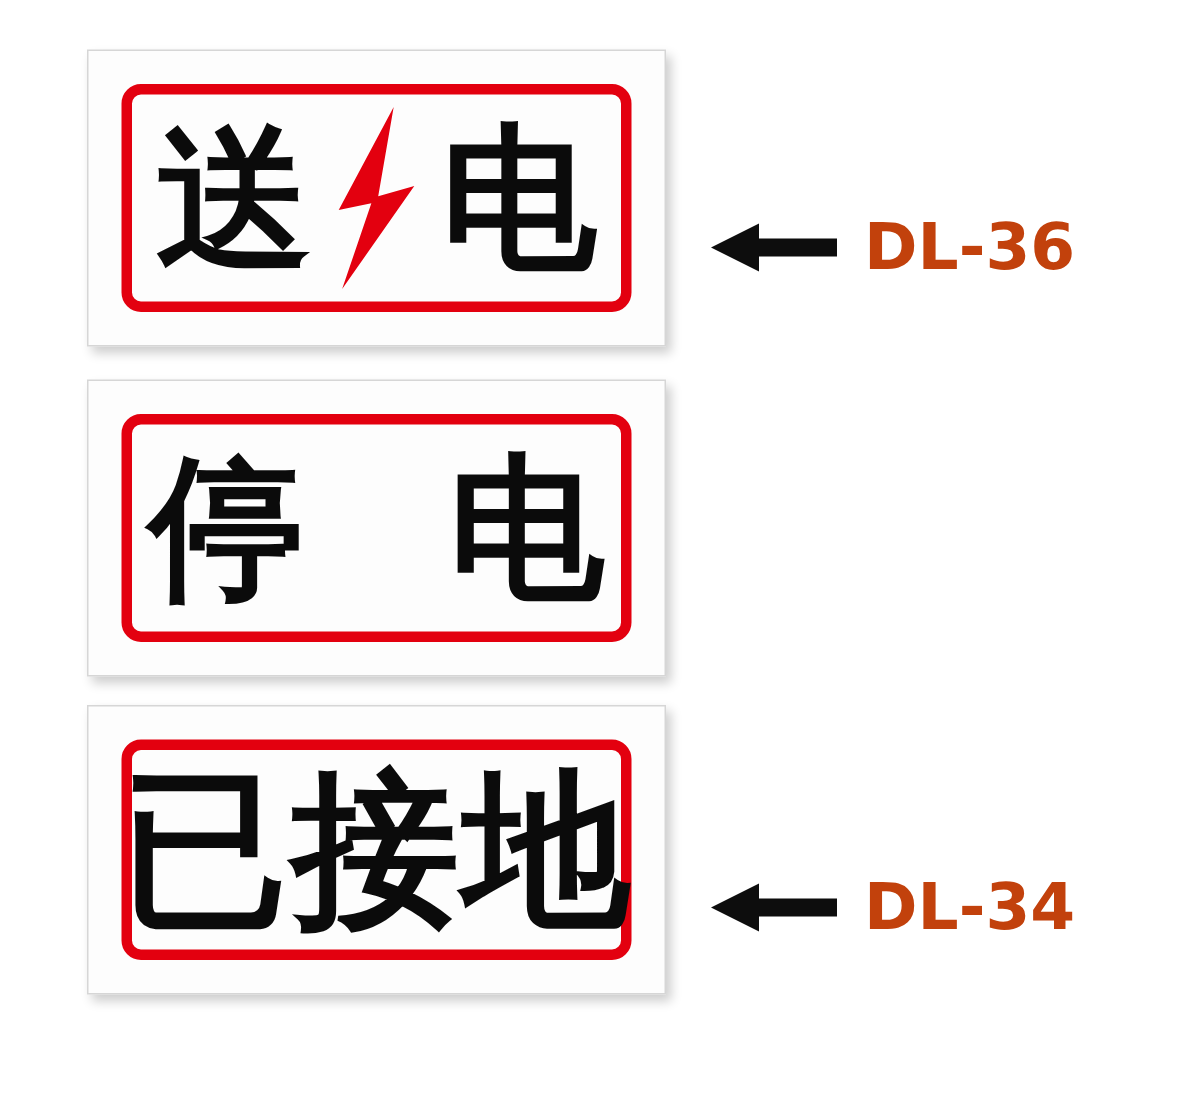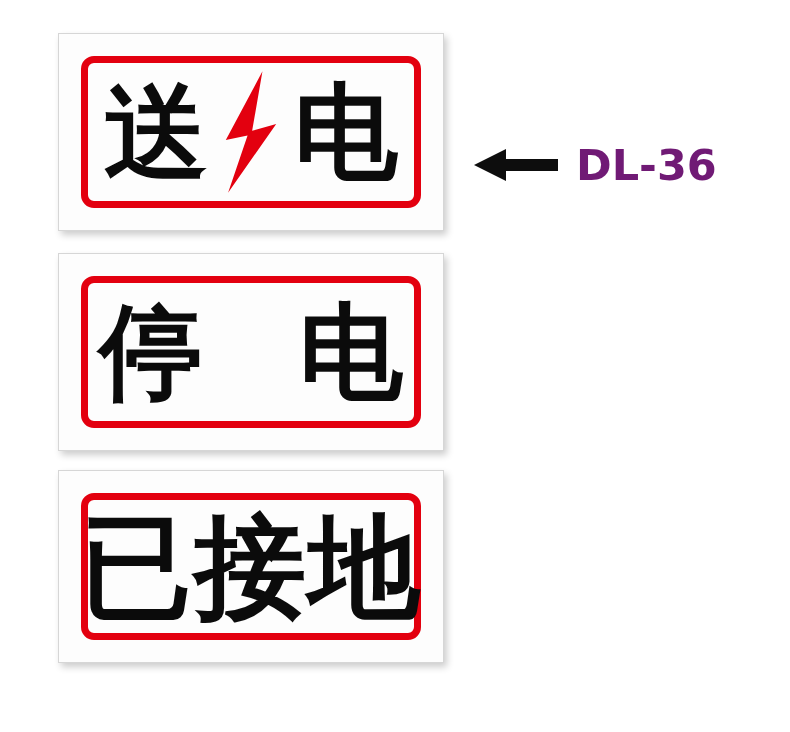--- a/index.html
+++ b/index.html
@@ -98,21 +98,21 @@
   }
   .callout.c0 { left: 474px; top: 108px; }
   .callout.c1 { left: 474px; top: 328px; }
 
   .arrow-left { width: 84px; height: 34px; display: block; }
 
   .callout-label {
     font-family: "DejaVu Sans", "Liberation Sans", sans-serif;
     font-weight: 700;
     font-size: 43px;
-    color: #701a75;
+    color: #c2410c;
     line-height: 1;
     margin-left: 18px;
     letter-spacing: 0px;
     white-space: nowrap;
   }
 </style>
 </head>
 <body>
 
 <div id="stage">
@@ -142,20 +142,26 @@
   <div class="sign-row r1">
     <div class="sign-card">
       <div class="red-frame">
         <div class="cn-text cn-2">
           <span>停</span>
           <span class="glyph-gap"></span>
           <span>电</span>
         </div>
       </div>
     </div>
+    <div class="callout c1">
+      <svg class="arrow-left" viewBox="0 0 84 34" aria-hidden="true">
+        <path d="M84 11 H32 V1 L0 17 L32 33 V23 H84 Z" fill="#0d0d0d"></path>
+      </svg>
+      <span class="callout-label">DL-34</span>
+    </div>
   </div>
 
   <div class="sign-row r2">
     <div class="sign-card">
       <div class="red-frame">
         <div class="cn-text cn-3">
           <span>已接地</span>
         </div>
       </div>
     </div>

